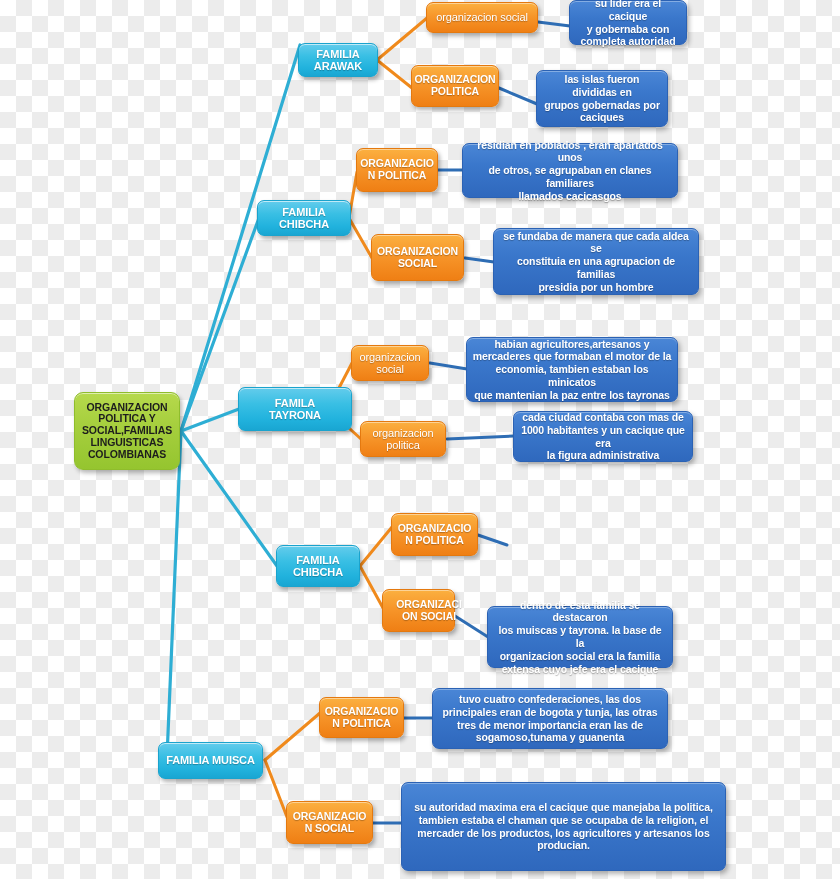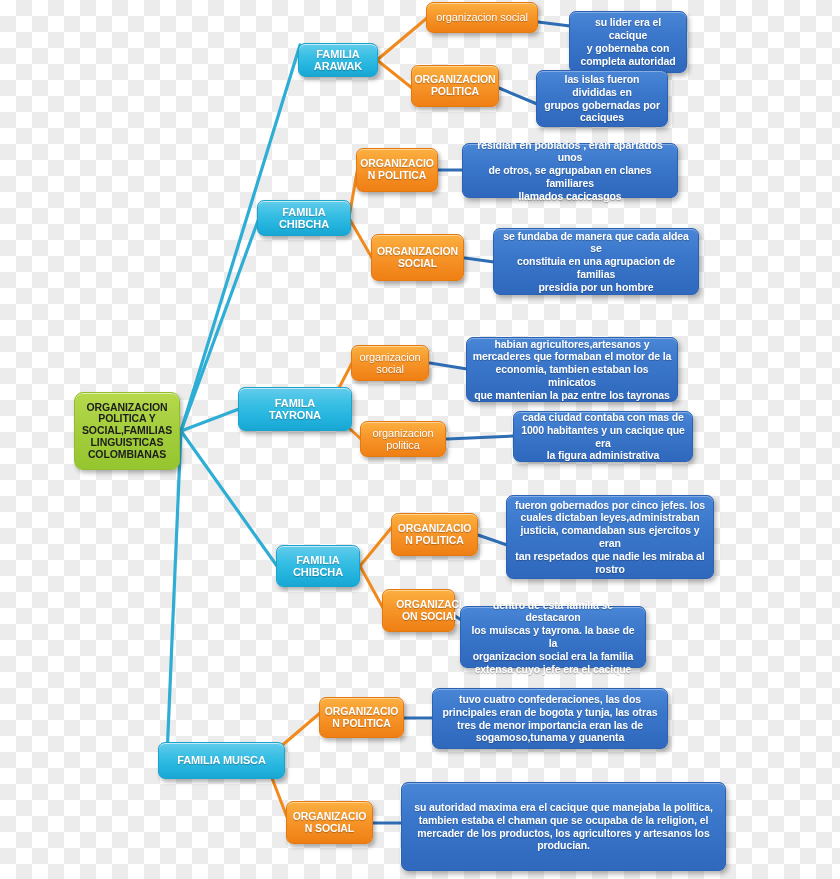--- a/index.html
+++ b/index.html
@@ -118,21 +118,21 @@
   <div class="node n-root" style="left:74px;top:392px;width:106px;height:78px;">ORGANIZACION
 POLITICA Y
 SOCIAL,FAMILIAS
 LINGUISTICAS
 COLOMBIANAS</div>
 
   <div class="node n-fam" style="left:298px;top:43px;width:80px;height:34px;">FAMILIA
 ARAWAK</div>
 
   <div class="node n-cat low" style="left:426px;top:2px;width:112px;height:31px;">organizacion social</div>
-  <div class="node n-desc" style="left:569px;top:11px;width:118px;height:62px;">su lider era el cacique
+  <div class="node n-desc" style="left:569px;top:0px;width:118px;height:45px;">su lider era el cacique
 y  gobernaba con
 completa autoridad</div>
 
   <div class="node n-cat" style="left:411px;top:65px;width:88px;height:42px;">ORGANIZACION
 POLITICA</div>
   <div class="node n-desc" style="left:536px;top:70px;width:132px;height:57px;">las islas fueron divididas en
 grupos gobernadas por caciques</div>
 
   <div class="node n-fam" style="left:257px;top:200px;width:94px;height:36px;">FAMILIA CHIBCHA</div>
 
@@ -162,34 +162,29 @@
 politica</div>
   <div class="node n-desc" style="left:513px;top:411px;width:180px;height:51px;">cada ciudad contaba con mas de
 1000 habitantes y un cacique que era
 la figura administrativa</div>
 
   <div class="node n-fam" style="left:276px;top:545px;width:84px;height:42px;">FAMILIA
 CHIBCHA</div>
 
   <div class="node n-cat" style="left:391px;top:513px;width:87px;height:43px;">ORGANIZACIO
 N POLITICA</div>
-  <div class="node n-desc" style="left:506px;top:495px;width:208px;height:84px;">fueron gobernados por cinco jefes. los
-cuales dictaban leyes,administraban
-justicia, comandaban sus ejercitos y eran
-tan respetados que nadie les miraba al
-rostro</div>
 
   <div class="node n-cat" style="left:382px;top:589px;width:73px;height:43px;padding-left:26px;">ORGANIZACI
 ON SOCIAl</div>
-  <div class="node n-desc" style="left:460px;top:606px;width:186px;height:62px;">dentro de esta familia se destacaron
+  <div class="node n-desc" style="left:487px;top:606px;width:186px;height:62px;">dentro de esta familia se destacaron
 los muiscas y tayrona. la base de la
 organizacion social era la familia
 extensa cuyo jefe era el cacique</div>
 
-  <div class="node n-fam" style="left:158px;top:742px;width:127px;height:37px;">FAMILIA MUISCA</div>
+  <div class="node n-fam" style="left:158px;top:742px;width:105px;height:37px;">FAMILIA MUISCA</div>
 
   <div class="node n-cat" style="left:319px;top:697px;width:85px;height:41px;">ORGANIZACIO
 N POLITICA</div>
   <div class="node n-desc" style="left:432px;top:688px;width:236px;height:61px;">tuvo cuatro confederaciones, las dos
 principales eran de bogota y tunja, las otras
 tres de menor importancia eran las de
 sogamoso,tunama y guanenta</div>
 
   <div class="node n-cat" style="left:286px;top:801px;width:87px;height:43px;">ORGANIZACIO
 N SOCIAL</div>

